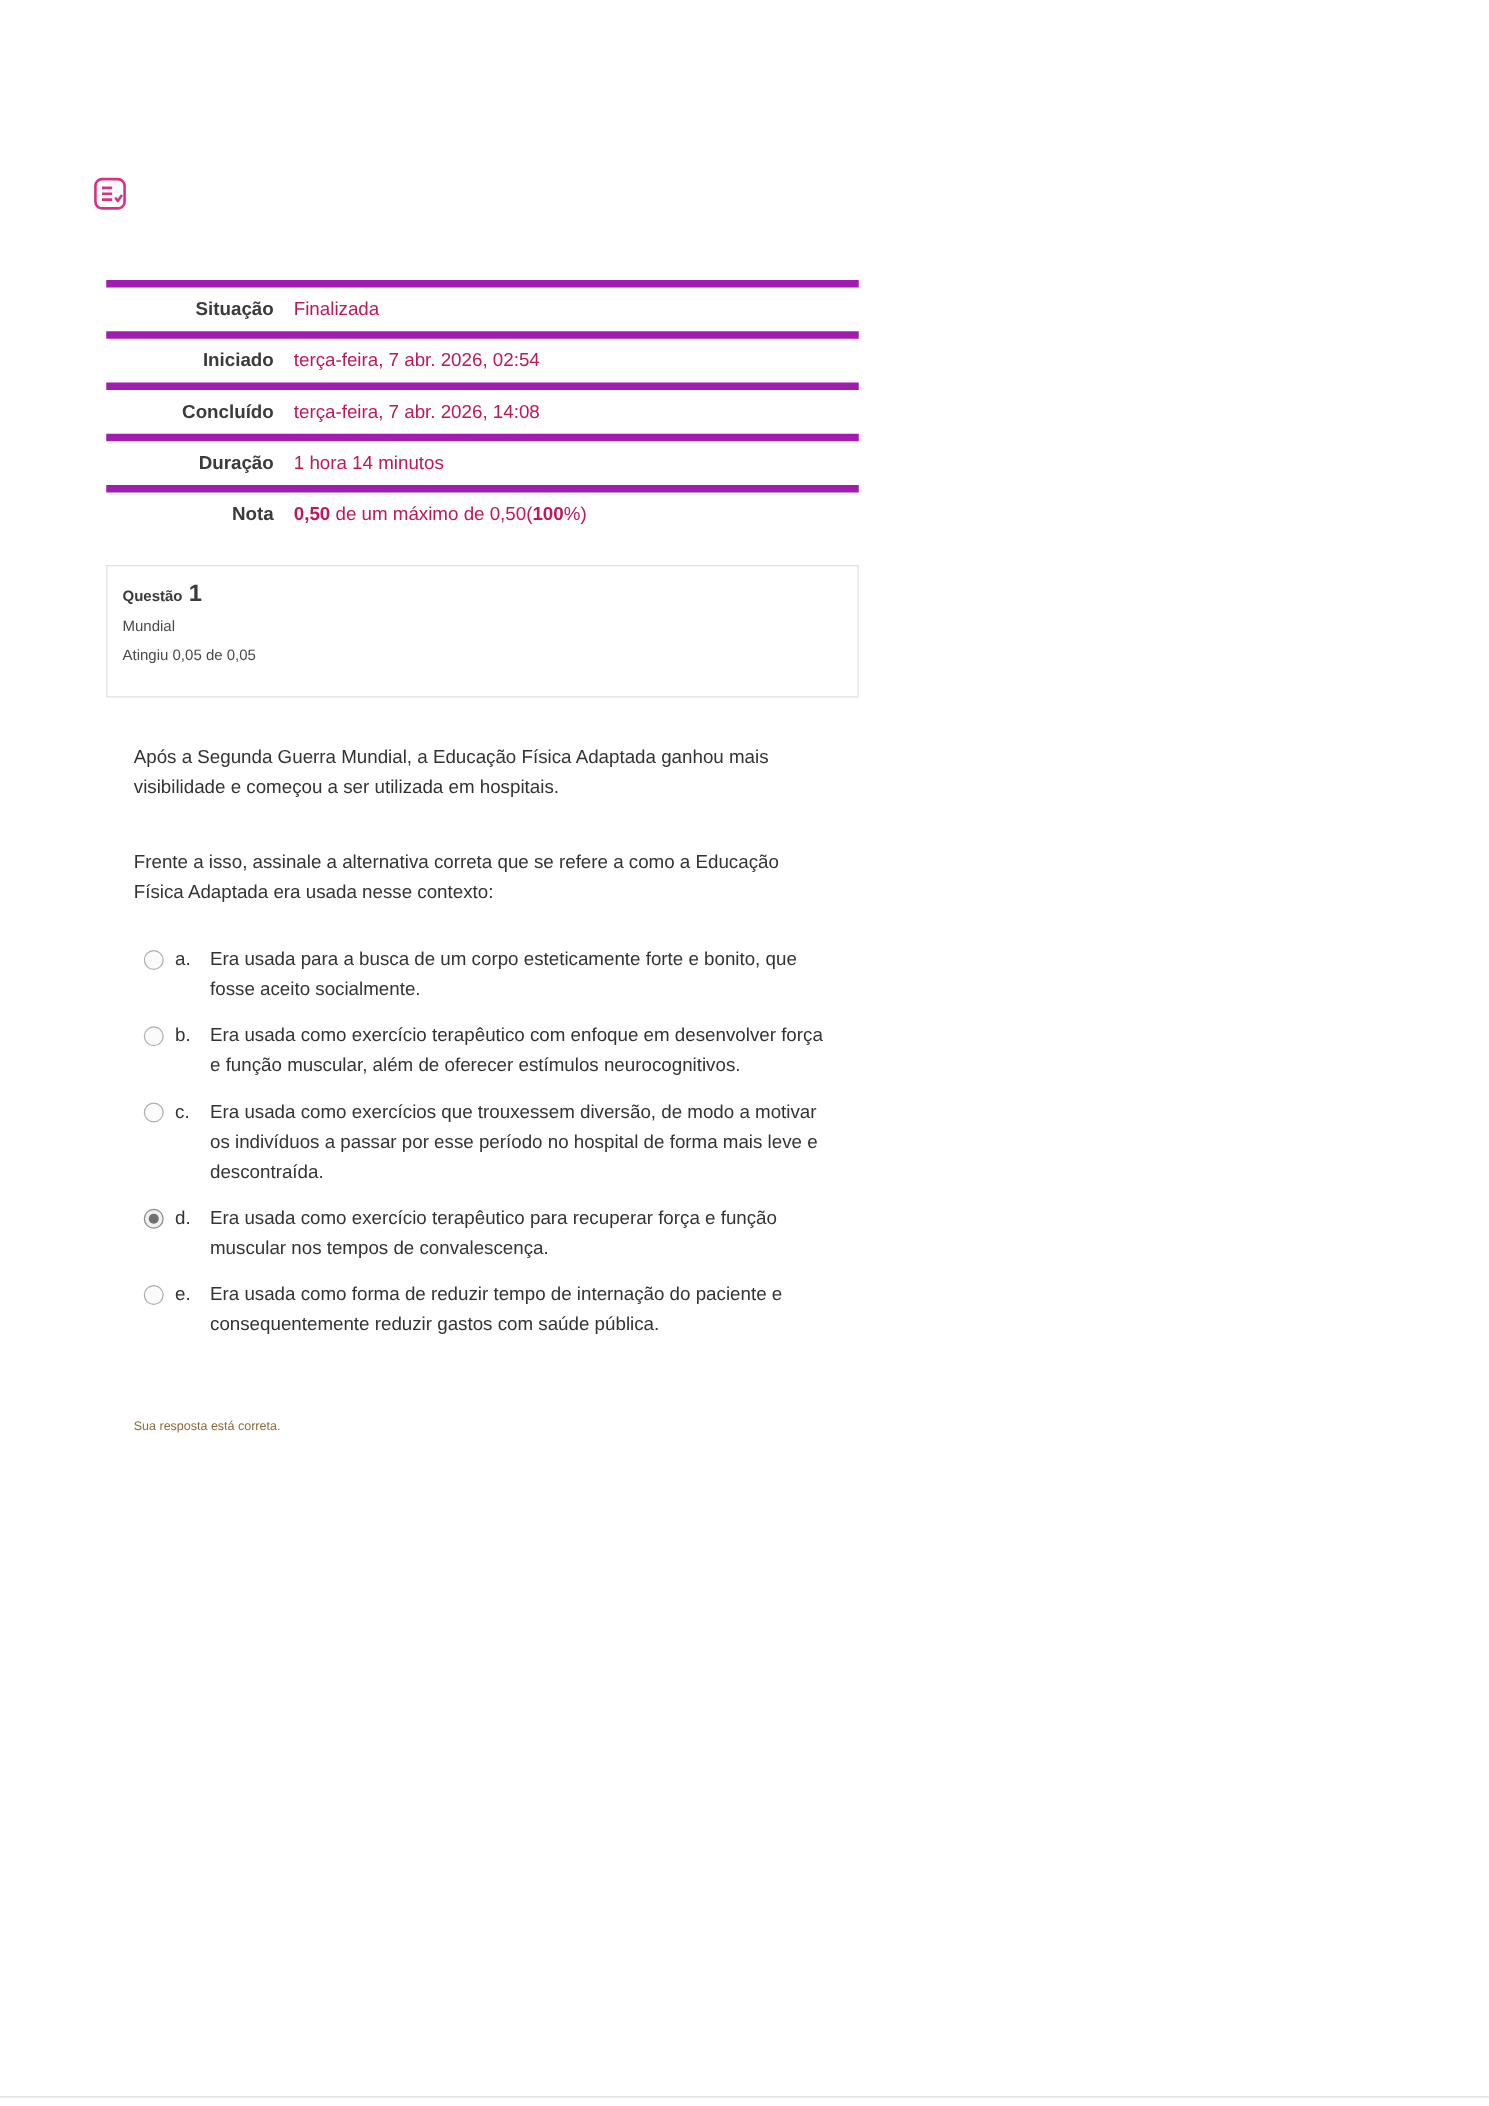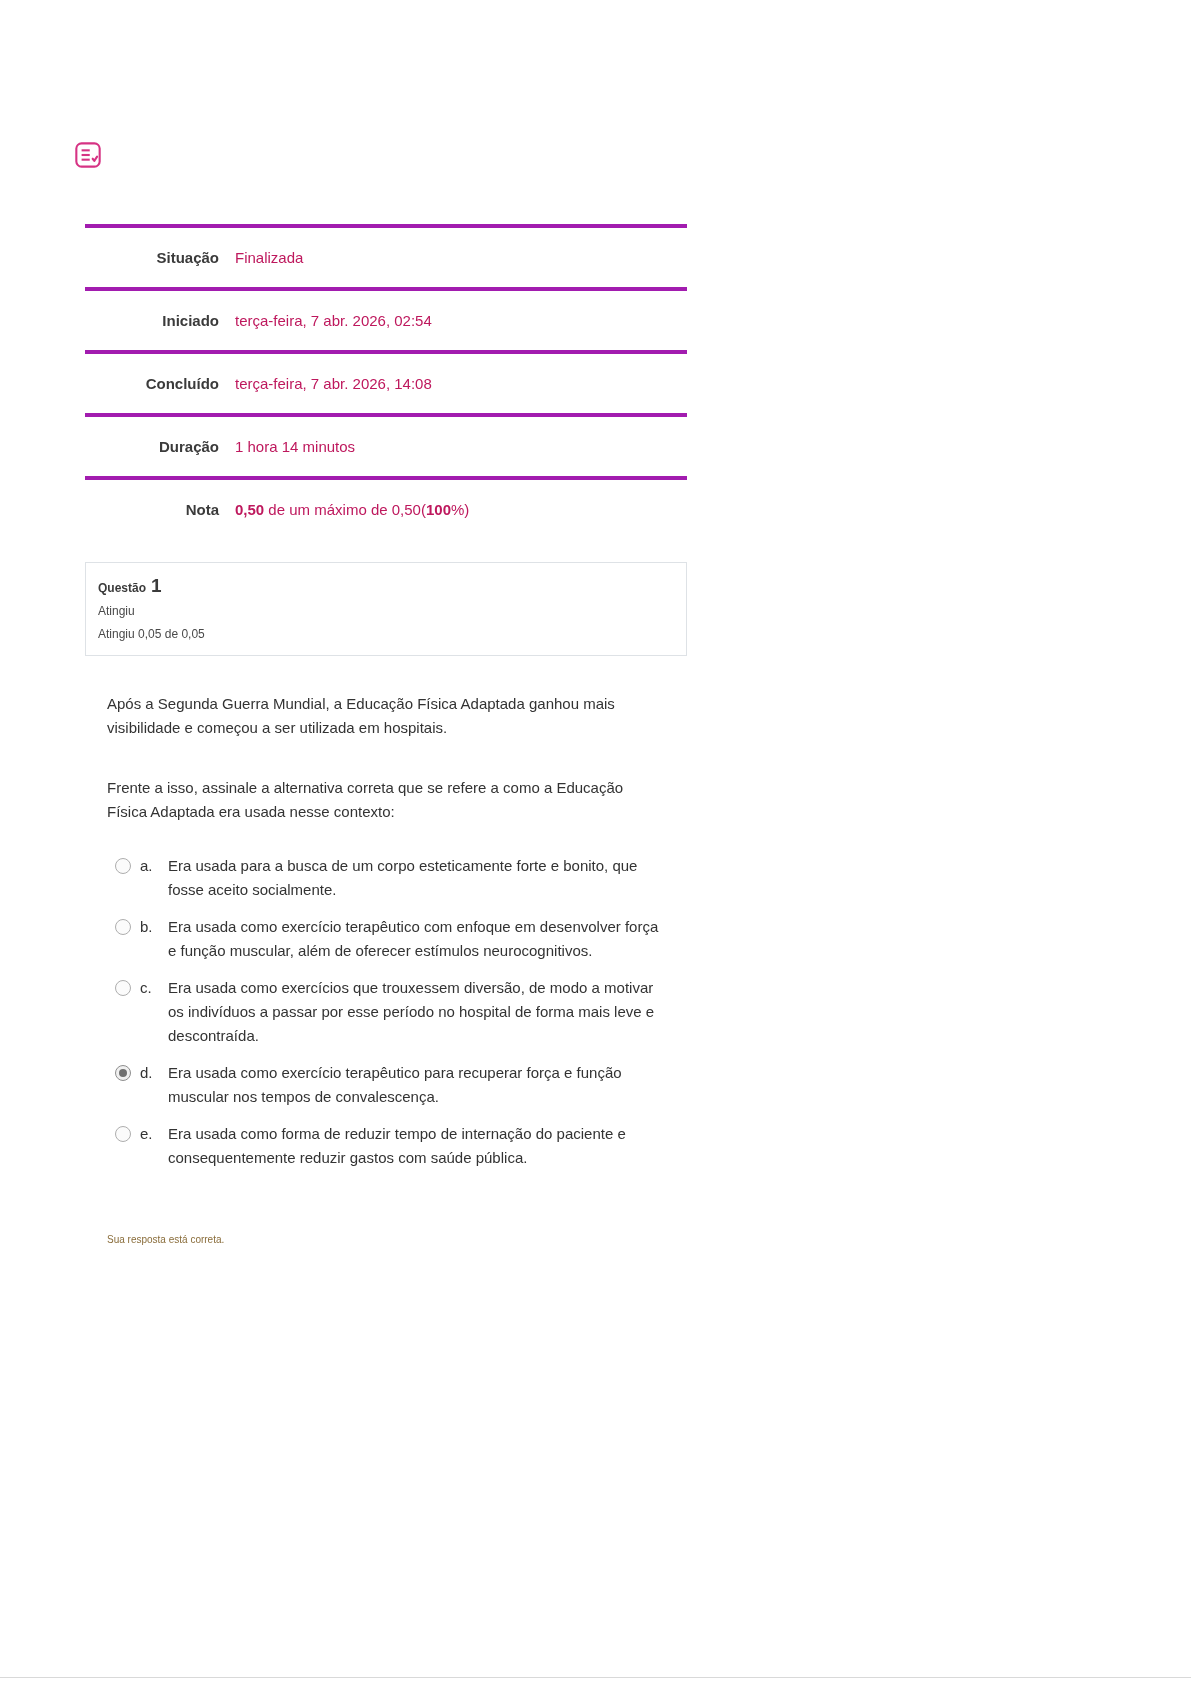--- a/index.html
+++ b/index.html
@@ -11,31 +11,31 @@
     color: #363636;
     overflow: hidden;
   }
 
   .quiz-icon { position: absolute; left: 74px; top: 141px; width: 28px; height: 28px; }
 
   .main { position: absolute; left: 85px; top: 224px; width: 602px; }
 
   .summary-table { width: 100%; }
   .summary-row {
-    display: flex; border-top: 4px solid #a21caf;
-    padding: 20px 0; font-size: 15px; line-height: 19px; justify-content: space-between;
+    display: flex; border-top: 6px solid #a21caf;
+    padding: 8px 0; font-size: 15px; line-height: 19px; justify-content: space-between;
   }
   .summary-label {
     width: 150px; min-width: 150px; text-align: right;
     font-weight: 700; padding-right: 16px; color: #3b3b3b;
   }
   .summary-value { flex: 1; color: #be185d; }
   .summary-value b { font-weight: 700; }
 
-  .qbox { margin-top: 23px; border: 1px solid #dee2e6; padding: 12px 12px 14px; background: #ffffff; }
+  .qbox { margin-top: 23px; border: 1px solid #dee2e6; padding: 12px 12px 26px; background: #ffffff; }
   .qline1 { display: flex; align-items: baseline; }
   .qno { font-size: 12px; font-weight: 700; color: #3b3b3b; }
   .qnum { font-size: 19px; font-weight: 700; margin-left: 5px; color: #3b3b3b; }
   .qstate { font-size: 12px; margin-top: 7px; color: #4a4a4a; }
   .qgrade { font-size: 12px; margin-top: 9px; color: #4a4a4a; }
 
   .content { margin-top: 36px; padding-left: 22px; font-size: 15px; line-height: 24px; color: #333333; }
   .para1 { width: 560px; margin: 0; }
   .para2 { width: 560px; margin: 36px 0 0 0; }
 
@@ -94,21 +94,21 @@
       <div class="summary-label">Nota</div>
       <div class="summary-value"><b>0,50</b><span> de um máximo de 0,50(</span><b>100</b><span>%)</span></div>
     </div>
   </div>
 
   <div class="qbox">
     <div class="qline1">
       <span class="qno">Questão</span>
       <span class="qnum">1</span>
     </div>
-    <div class="qstate">Atingiu</div>
+    <div class="qstate">Mundial</div>
     <div class="qgrade">Atingiu 0,05 de 0,05</div>
   </div>
 
   <div class="content">
     <p class="para1">Após a Segunda Guerra Mundial, a Educação Física Adaptada ganhou mais visibilidade e começou a ser utilizada em hospitais.</p>
     <p class="para2">Frente a isso, assinale a alternativa correta que se refere a como a Educação Física Adaptada era usada nesse contexto:</p>
 
     <div class="options">
       <div class="option">
         <div class="radio"></div>

